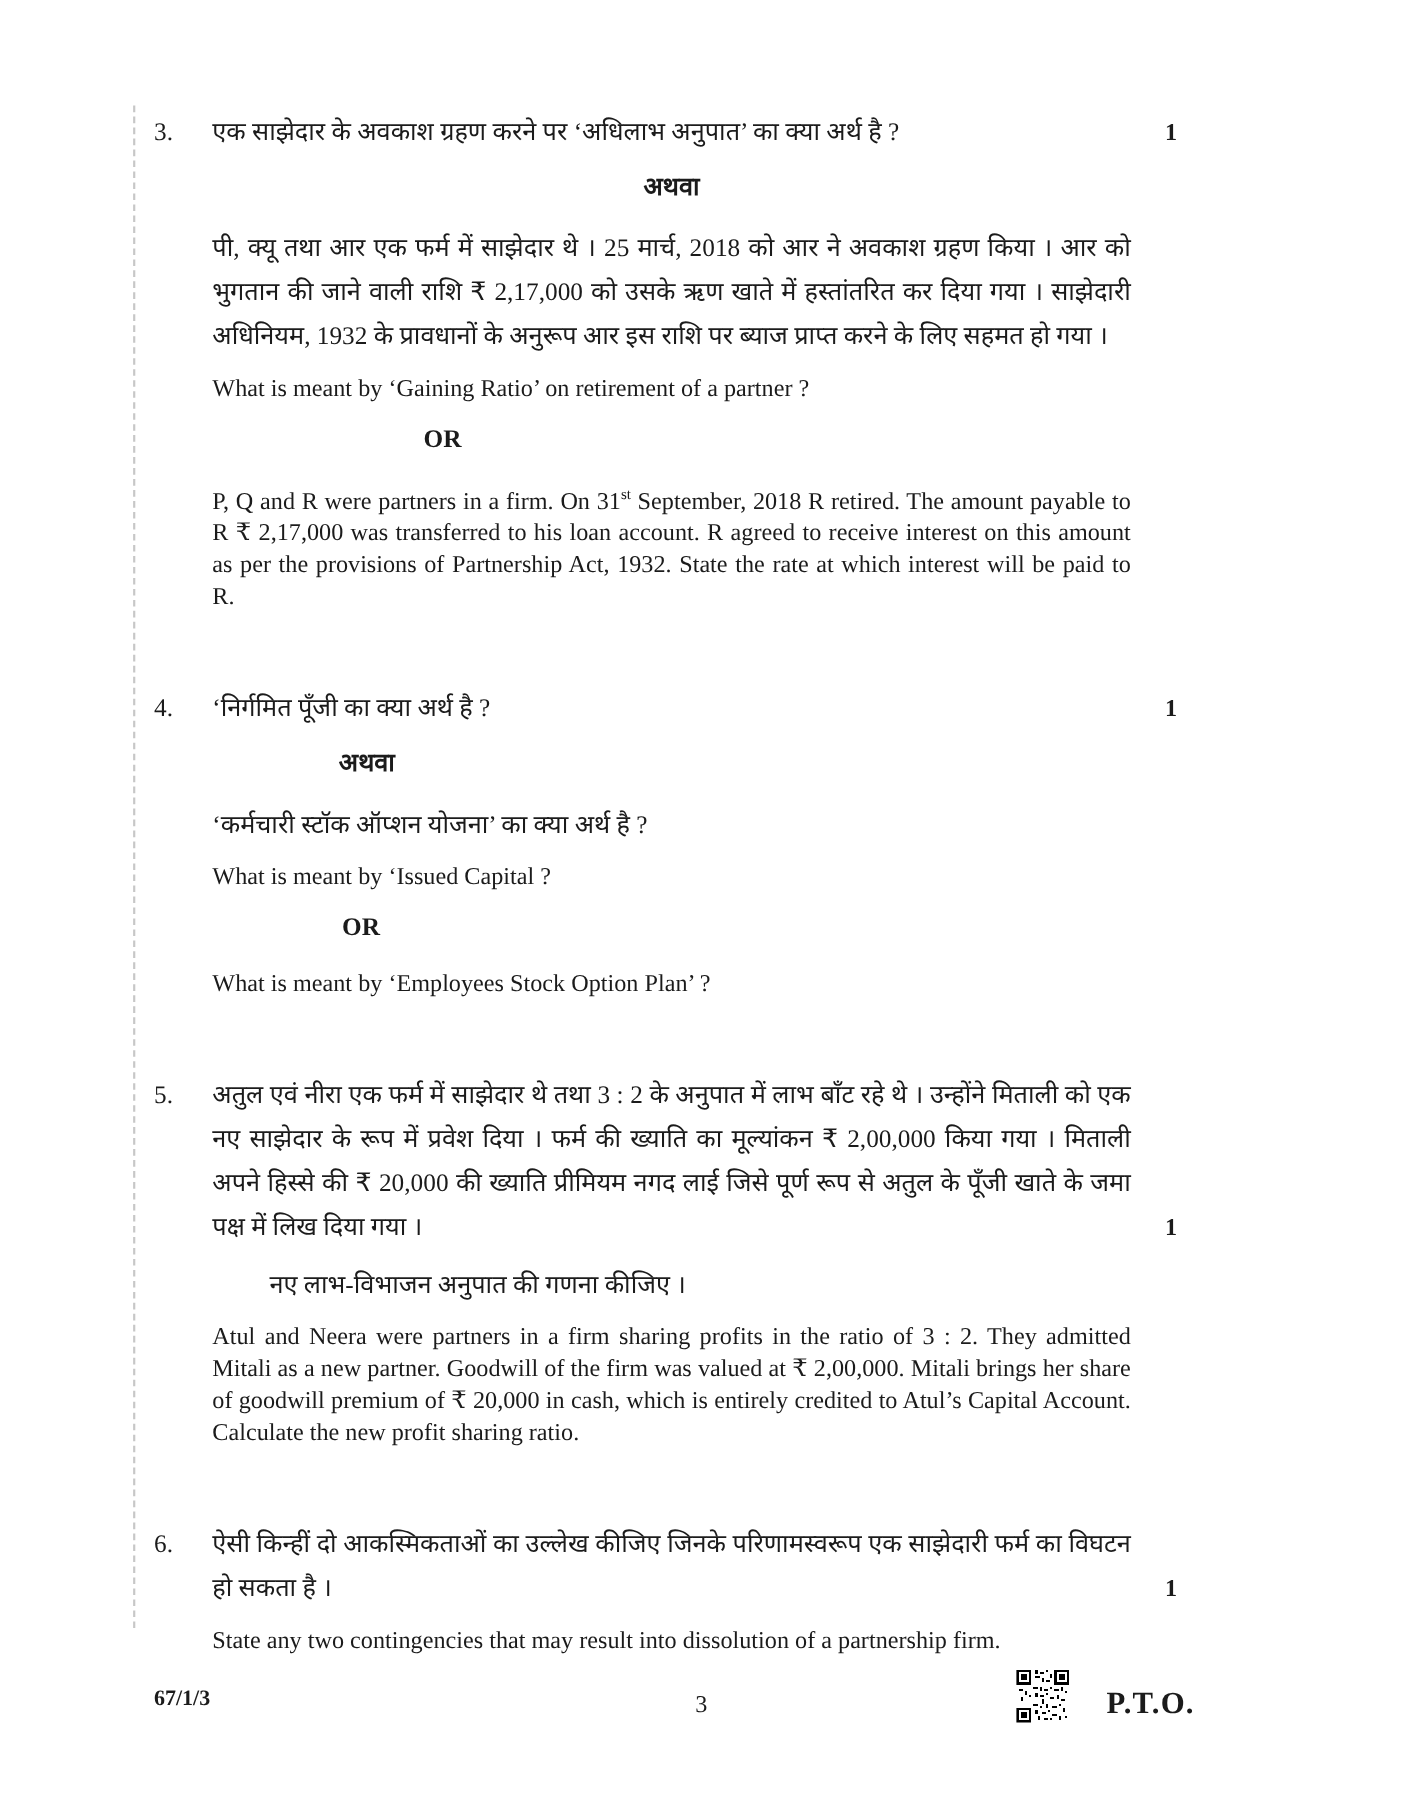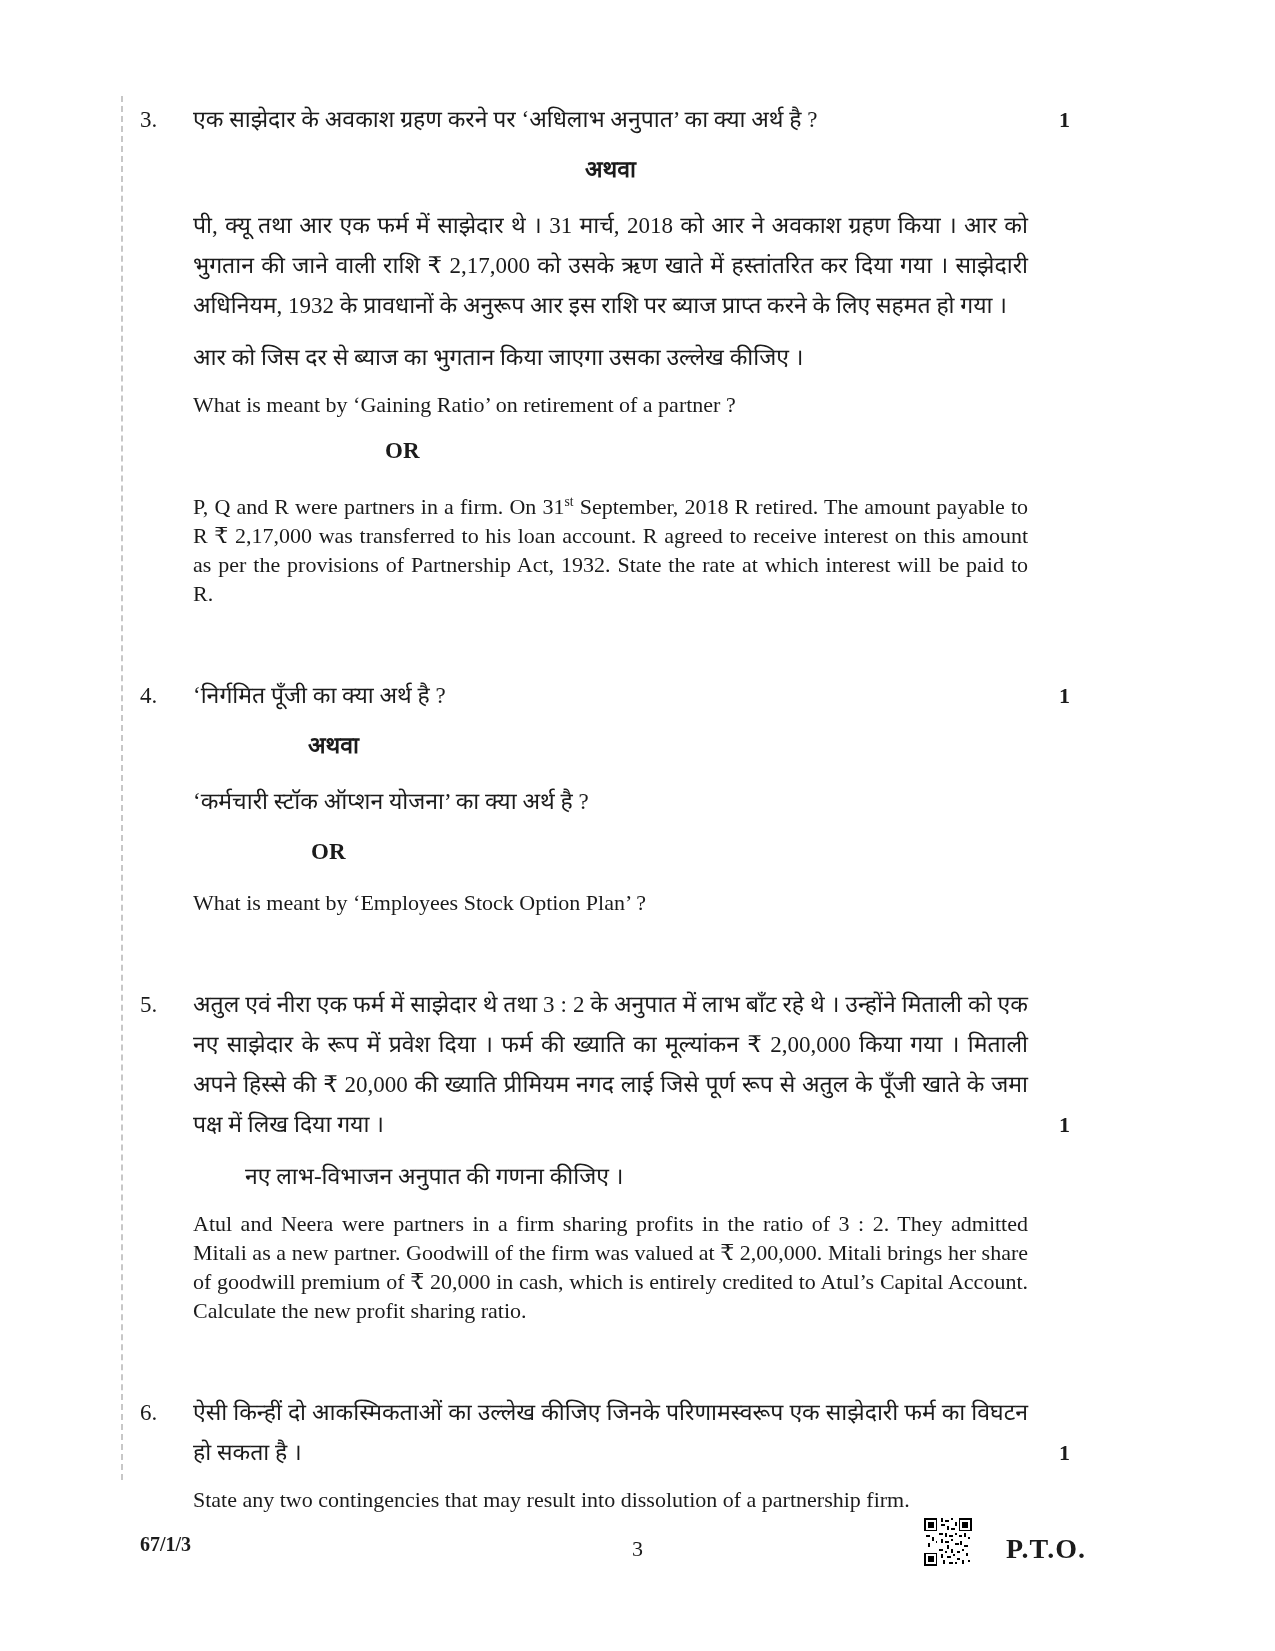--- a/index.html
+++ b/index.html
@@ -110,39 +110,39 @@
 <main class="content">
 
   <section class="question">
     <div class="qnum">3.</div>
     <div class="qbody">
       <p class="hp rel">
         <span>एक साझेदार के अवकाश ग्रहण करने पर ‘अधिलाभ अनुपात’ का क्या अर्थ है ?</span>
         <span class="marks top">1</span>
       </p>
       <p class="alt-label center">अथवा</p>
-      <p class="hp just">पी, क्यू तथा आर एक फर्म में साझेदार थे । 31 मार्च, 2018 को आर ने अवकाश ग्रहण किया । आर को भुगतान की जाने वाली राशि ₹ 2,17,000 को उसके ऋण खाते में हस्तांतरित कर दिया गया । साझेदारी अधिनियम, 1932 के प्रावधानों के अनुरूप आर इस राशि पर ब्याज प्राप्त करने के लिए सहमत हो गया ।</p>
-      <p class="hp">आर को जिस दर से ब्याज का भुगतान किया जाएगा उसका उल्लेख कीजिए ।</p>
+      <p class="hp just">पी, क्यू तथा आर एक फर्म में साझेदार थे । 25 मार्च, 2018 को आर ने अवकाश ग्रहण किया । आर को भुगतान की जाने वाली राशि ₹ 2,17,000 को उसके ऋण खाते में हस्तांतरित कर दिया गया । साझेदारी अधिनियम, 1932 के प्रावधानों के अनुरूप आर इस राशि पर ब्याज प्राप्त करने के लिए सहमत हो गया ।</p>
       <p class="ep">What is meant by ‘Gaining Ratio’ on retirement of a partner ?</p>
       <p class="alt-label or-indent-lg">OR</p>
       <p class="ep just">
         <span>P, Q and R were partners in a firm. On 31</span><sup>st</sup><span> September, 2018 R retired. The amount payable to R ₹ 2,17,000 was transferred to his loan account. R agreed to receive interest on this amount as per the provisions of Partnership Act, 1932. State the rate at which interest will be paid to R.</span>
       </p>
     </div>
   </section>
 
   <section class="question">
     <div class="qnum">4.</div>
     <div class="qbody">
       <p class="hp rel">
         <span>‘निर्गमित पूँजी का क्या अर्थ है ?</span>
         <span class="marks top">1</span>
       </p>
       <p class="alt-label athva-indent">अथवा</p>
       <p class="hp">‘कर्मचारी स्टॉक ऑप्शन योजना’ का क्या अर्थ है ?</p>
+      <p class="ep">What is meant by ‘Issued Capital ?</p>
       <p class="alt-label or-indent">OR</p>
       <p class="ep">What is meant by ‘Employees Stock Option Plan’ ?</p>
     </div>
   </section>
 
   <section class="question">
     <div class="qnum">5.</div>
     <div class="qbody">
       <p class="hp just rel">
         <span>अतुल एवं नीरा एक फर्म में साझेदार थे तथा 3 : 2 के अनुपात में लाभ बाँट रहे थे । उन्होंने मिताली को एक नए साझेदार के रूप में प्रवेश दिया । फर्म की ख्याति का मूल्यांकन ₹ 2,00,000 किया गया । मिताली अपने हिस्से की ₹ 20,000 की ख्याति प्रीमियम नगद लाई जिसे पूर्ण रूप से अतुल के पूँजी खाते के जमा पक्ष में लिख दिया गया ।</span>

